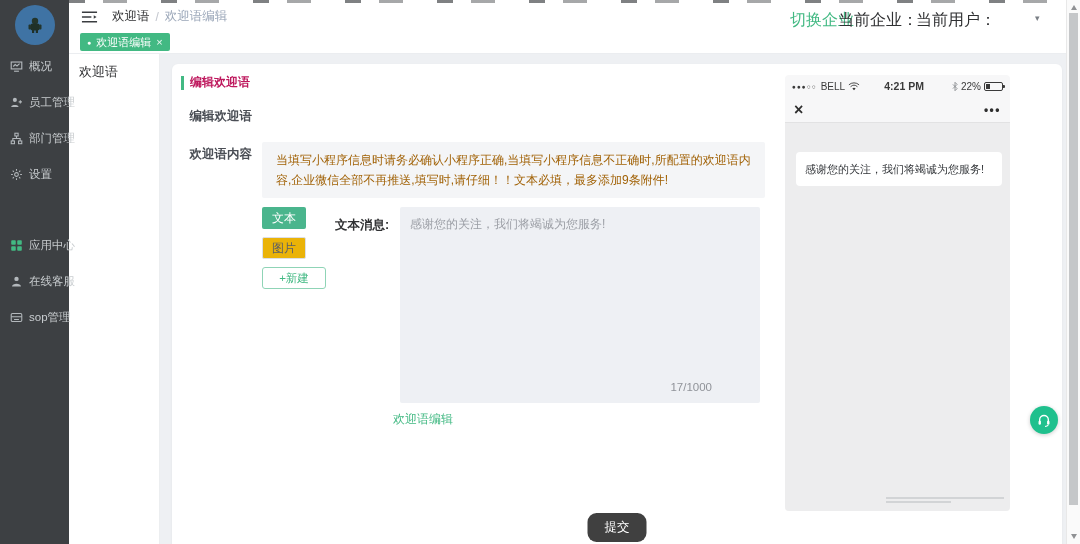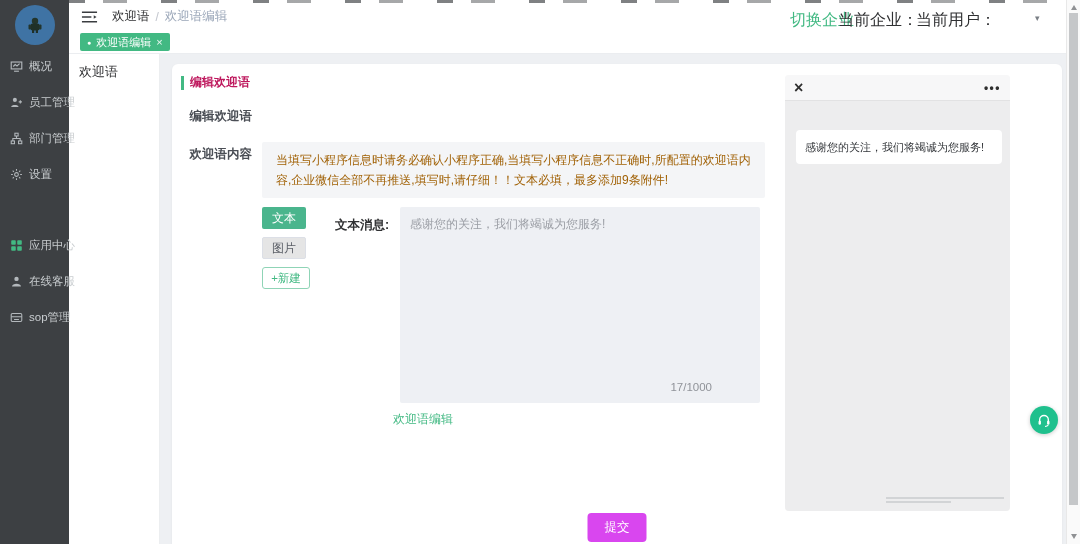--- a/index.html
+++ b/index.html
@@ -67,22 +67,22 @@
   .radio-lbl.green { color:#42b983; }
   .radio-lbl.plain { color:#5a5e66; }
   .radio-gap { width:28px; }
 
   .notice { position:absolute; left:90px; top:78px; width:503px; height:56px; background:#f4f5f7; border-radius:2px;
     padding:8px 14px; font-size:12px; color:#a16207; line-height:20px; }
 
   .vtabs { position:absolute; left:90px; top:143px; width:50px; }
   .vtab { width:44px; height:22px; display:flex; align-items:center; justify-content:center; font-size:12px; border-radius:2px; cursor:pointer; margin-bottom:8px; }
   .vtab.active { background:#4ab58d; color:#fff; }
-  .vtab.idle { background:#e5e5e5; color:#5a5e66; border:1px solid #dcdfe6; }
-  .btn-new { width:48px; height:22px; display:flex; align-items:center; justify-content:center; font-size:11.5px;
+  .vtab.idle { background:#eab308; color:#5a5e66; border:1px solid #dcdfe6; }
+  .btn-new { width:64px; height:22px; display:flex; align-items:center; justify-content:center; font-size:11.5px;
     color:#42b983; background:#fff; border:1px solid #8fd4b6; border-radius:3px; cursor:pointer; }
 
   .msg-label { position:absolute; left:163px; top:153px; font-size:12.5px; color:#303133; font-weight:bold; }
   .ta-wrap { position:absolute; left:228px; top:143px; width:360px; height:196px; }
   .ta { width:100%; height:100%; background:#eef0f4; border:none; resize:none; outline:none; border-radius:2px;
     padding:8px 10px; font-size:12px; color:#9b9ea5; font-family:inherit; line-height:18px; }
   .ta-counter { position:absolute; right:48px; bottom:10px; font-size:11.5px; color:#909399; }
   .nickname-link { position:absolute; left:221px; top:347px; font-size:12px; color:#42b983; cursor:pointer; }
 
   
@@ -102,22 +102,22 @@
   .phone-close { font-size:16px; font-weight:bold; color:#2f2f2f; line-height:1; cursor:pointer; }
   .phone-more { font-size:12px; letter-spacing:1.5px; color:#2f2f2f; font-weight:bold; cursor:pointer; }
   .chat { flex:1; background:#ededee; position:relative; }
   .bubble { position:absolute; left:11px; right:8px; top:29px; background:#fff; border-radius:4px;
     padding:9px 9px; font-size:11px; color:#33363a; line-height:16px; }
   .watermark { position:absolute; right:6px; bottom:2px; width:118px; height:12px; opacity:.5; filter:blur(.7px); }
   .watermark i { display:block; height:2px; background:#b9bcc0; margin-bottom:2px; }
   .watermark i:last-child { width:55%; }
 
   
-  .submit-btn { position:absolute; left:50%; transform:translateX(-50%); top:449px; background:#d946ef; color:#fff;
-    border:none; border-radius:4px; font-size:12.5px; padding:6px 17px; cursor:pointer; font-family:inherit; }
+  .submit-btn { position:absolute; left:50%; transform:translateX(-50%); top:449px; background:#404040; color:#fff;
+    border:none; border-radius:9px; font-size:12.5px; padding:6px 17px; cursor:pointer; font-family:inherit; }
 
   
   .fab { position:absolute; left:1030px; top:406px; width:28px; height:28px; border-radius:50%; background:#1fc08d;
     display:flex; align-items:center; justify-content:center; box-shadow:0 1px 4px rgba(0,0,0,.2); cursor:pointer; z-index:6; }
 
   
   .scrollbar { position:absolute; right:0; top:0; width:14px; height:544px; background:#fafafa; border-left:1px solid #e8e8e8; z-index:9; }
   .sb-thumb { position:absolute; left:2px; right:2px; top:13px; height:492px; background:#c5c7c9; cursor:pointer; }
   .sb-up, .sb-down { position:absolute; left:4px; width:0; height:0; border-left:3.5px solid transparent; border-right:3.5px solid transparent; cursor:pointer; }
   .sb-up { top:5px; border-bottom:5px solid #8f9194; }
@@ -252,20 +252,39 @@
     </div>
 
     <div class="msg-label">文本消息:</div>
     <div class="ta-wrap">
       <textarea class="ta" spellcheck="false" style="">感谢您的关注，我们将竭诚为您服务!</textarea>
       <span class="ta-counter">17/1000</span>
     </div>
     <span class="nickname-link">欢迎语编辑</span>
 
     <div class="phone">
+      <div class="statusbar">
+        <span class="sig-dots">●●●○○</span>
+        <span class="carrier">BELL</span>
+        <svg width="12" height="9" viewBox="0 0 16 12">
+            <path d="M8 11L5.8 8.6a3.2 3.2 0 0 1 4.4 0z" fill="#3a3a3a"></path>
+            <path d="M3.4 6.3a6.8 6.8 0 0 1 9.2 0" stroke="#3a3a3a" stroke-width="1.2" fill="none"></path>
+            <path d="M1.2 3.8a10 10 0 0 1 13.6 0" stroke="#3a3a3a" stroke-width="1.2" fill="none"></path>
+          </svg>
+        <span class="status-time">4:21 PM</span>
+        <span class="status-right">
+          <svg width="6" height="11" viewBox="0 0 8 14" fill="none" stroke="#8a8d91" stroke-width="1.2">
+              <path d="M1.2 4.2L6.8 9.8 4 12.6V1.4l2.8 2.8-5.6 5.6"></path>
+            </svg>
+          <span class="batt-pct">22%</span>
+          <span class="battery">
+              <i></i>
+            </span>
+        </span>
+      </div>
       <div class="phone-nav">
         <span class="phone-close">×</span>
         <span class="phone-more">•••</span>
       </div>
       <div class="chat">
         <div class="bubble">感谢您的关注，我们将竭诚为您服务!</div>
         <div class="watermark">
             <i></i>
             <i></i>
           </div>

